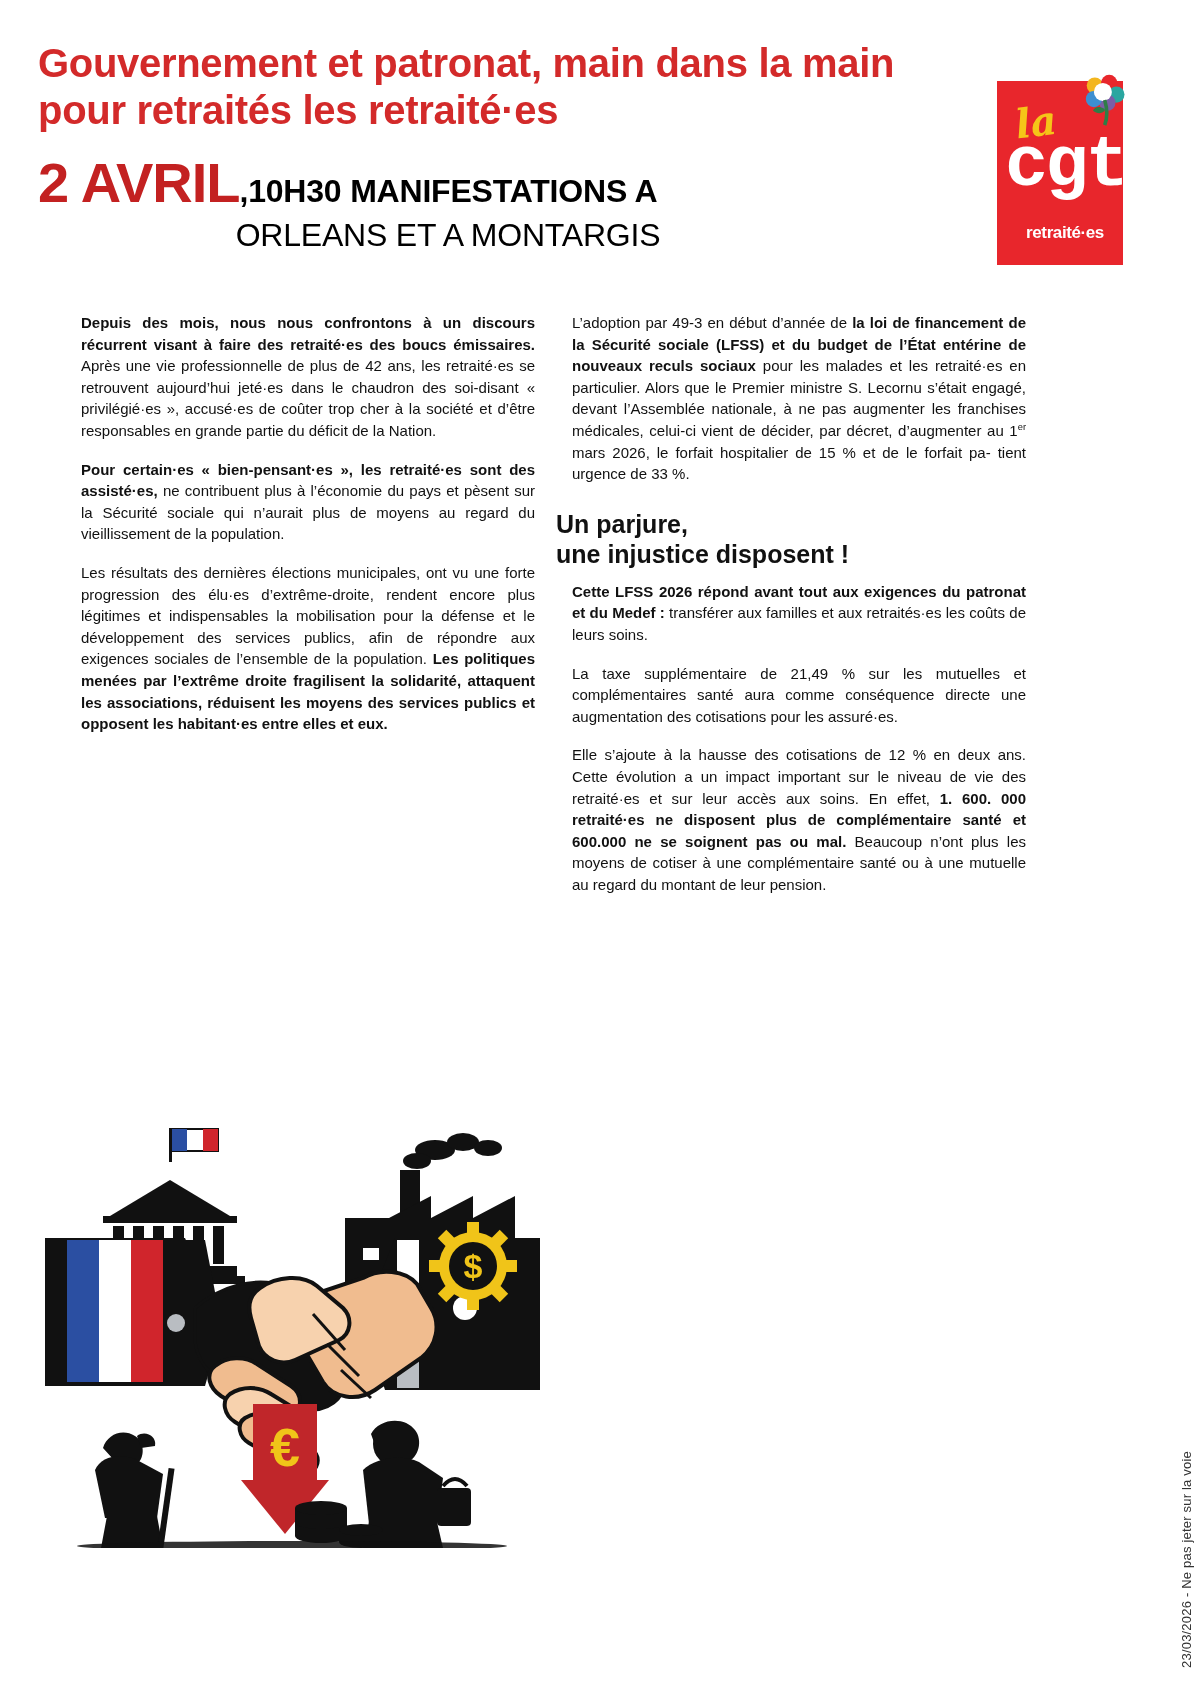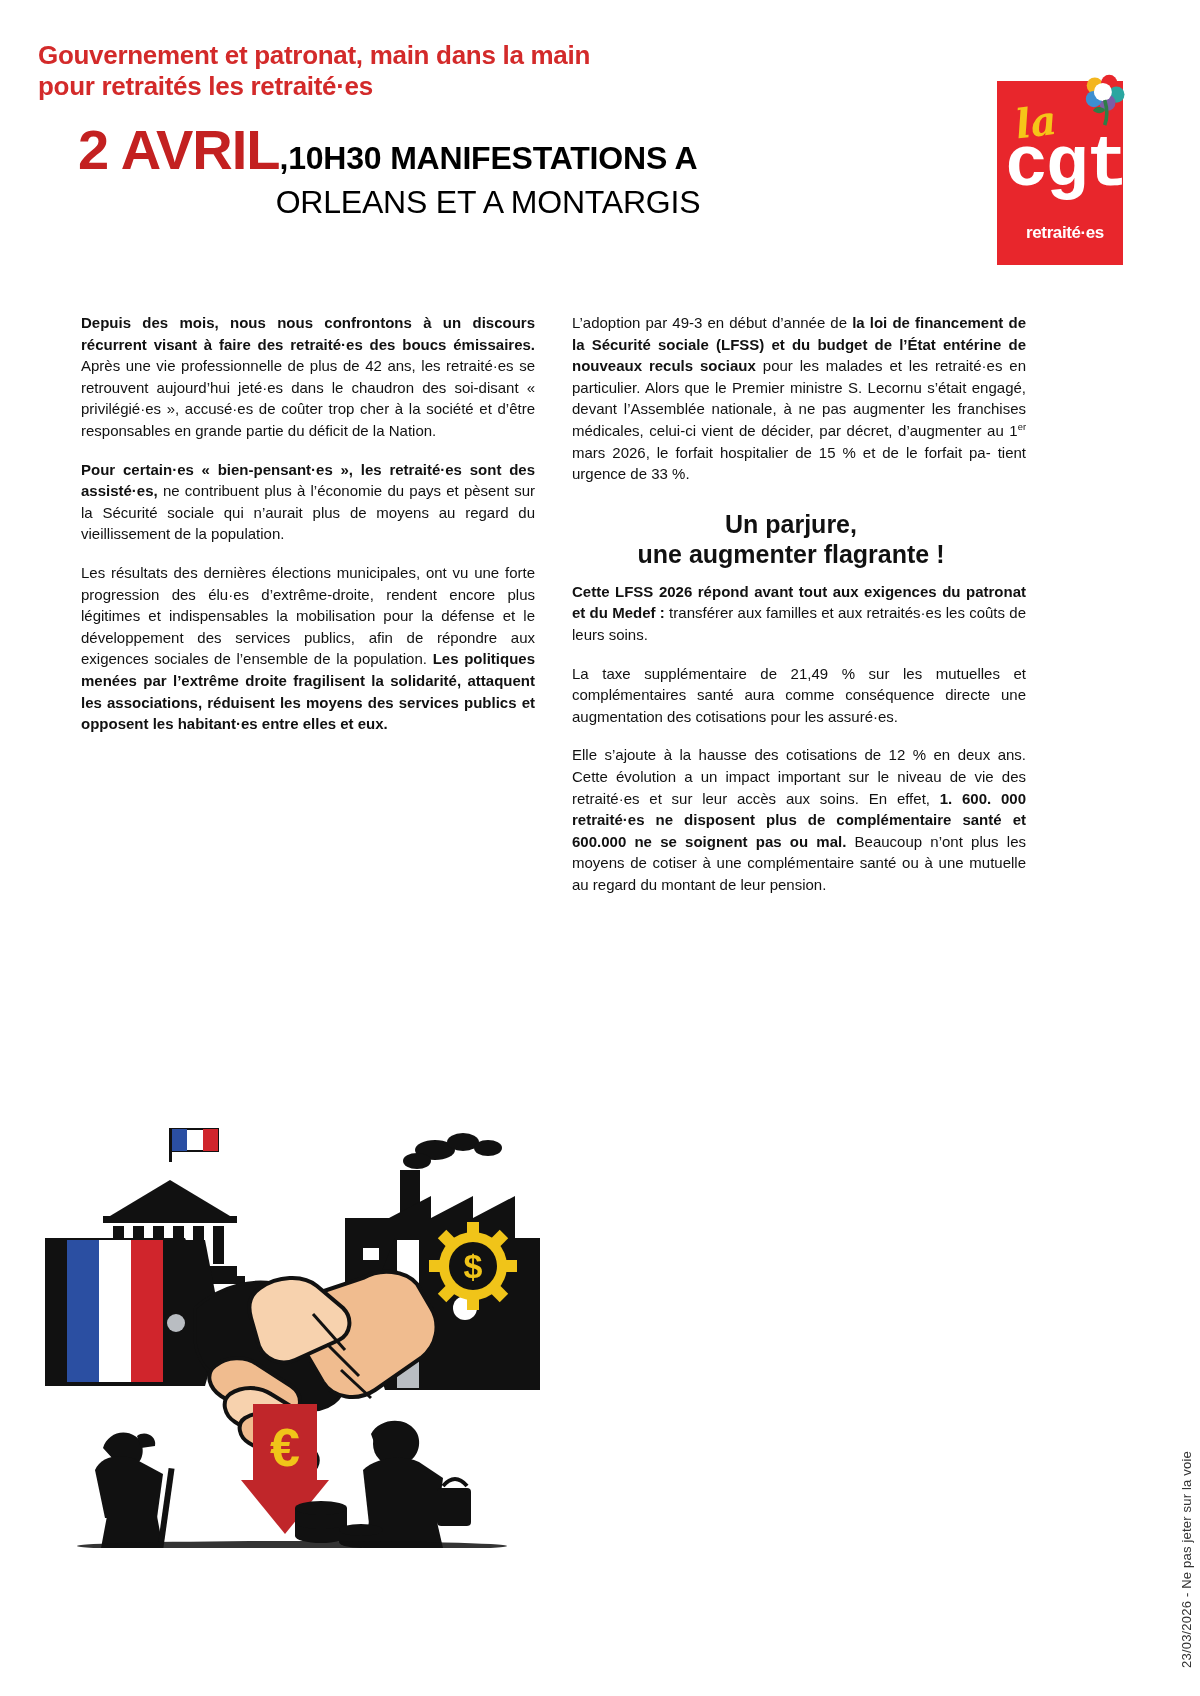--- a/index.html
+++ b/index.html
@@ -10,24 +10,24 @@
     color:#111;
     position:relative;
     overflow:hidden;
   }
   .page{position:relative;width:1200px;height:1696px;box-sizing:border-box;}
 
   
   .header{position:relative;padding:40px 0 0 38px;}
   .title-block{width:900px;}
   .title-line{
-    color:#d32a2a;font-weight:bold;font-size:26px;line-height:1.18;
+    color:#d32a2a;font-weight:bold;font-size:40px;line-height:1.18;
     letter-spacing:-0.3px;
   }
-  .date-row{margin-top:16px;display:block;margin-left:40px;}
+  .date-row{margin-top:16px;display:block;}
   .date-big{
     color:#c32121;font-weight:bold;font-size:56px;letter-spacing:-1px;
     vertical-align:baseline;
   }
   .date-rest{
     color:#000;font-weight:bold;font-size:32px;letter-spacing:-0.2px;
   }
   .date-second{
     display:block;text-align:center;width:820px;margin-top:2px;
     color:#000;font-weight:normal;font-size:32px;letter-spacing:-0.2px;
@@ -64,21 +64,21 @@
   p.body{
     margin:0 0 17px 16px;
     font-size:15px;line-height:1.44;
     text-align:justify;
     text-justify:inter-word;
     color:#111;
     hyphens:none;
   }
   p.body b{font-weight:bold;}
   h2.sect{
-    margin:24px 0 12px 0;font-size:25px;line-height:1.2;font-weight:bold;color:#111;text-align:center;
+    margin:24px 0 12px 0;font-size:25px;line-height:1.2;font-weight:bold;color:#111;
   }
   sup{font-size:0.62em;vertical-align:super;}
 
   
   .illus{
     position:absolute;left:45px;top:1118px;width:495px;height:430px;
   }
   .illus svg{display:block;width:495px;height:430px;}
 
   
@@ -131,21 +131,21 @@
       <p class="body"><b>Pour certain·es « bien-pensant·es », les retraité·es sont des assisté·es,</b><span> ne contribuent plus à l’économie du pays et pèsent sur la Sécurité sociale qui n’aurait plus de moyens au regard du vieillissement de la population.</span></p>
 
       <p class="body"><span>Les résultats des dernières élections municipales, ont vu une forte progression des élu·es d’extrême-droite, rendent encore plus légitimes et indispensables la mobilisation pour la défense et le développement des services publics, afin de répondre aux exigences sociales de l’ensemble de la population. </span><b>Les politiques menées par l’extrême droite fragilisent la solidarité, attaquent les associations, réduisent les moyens des services publics et opposent les habitant·es entre elles et eux.</b></p>
     </div>
 
     <div class="col col-right">
       <p class="body"><span>L’adoption par 49-3 en début d’année de </span><b>la loi de financement de la Sécurité sociale (LFSS) et du budget de l’État entérine de nouveaux reculs sociaux</b><span> pour les malades et les retraité·es en particulier. Alors que le Premier ministre S. Lecornu s’était engagé, devant l’Assemblée nationale, à ne pas augmenter les franchises médicales, celui-ci vient de décider, par décret, d’augmenter au 1</span><sup>er</sup><span> mars 2026, le forfait hospitalier de 15 % et de le forfait pa- tient urgence de 33 %.</span></p>
 
       <h2 class="sect">
         <span>Un parjure,</span><br>
-        <span>une augmenter flagrante !</span>
+        <span>une injustice disposent !</span>
       </h2>
 
 
       <p class="body"><b>Cette LFSS 2026 répond avant tout aux exigences du patronat et du Medef :</b><span> transférer aux familles et aux retraités·es les coûts de leurs soins.</span></p>
 
       <p class="body">La taxe supplémentaire de 21,49 % sur les mutuelles et complémentaires santé aura comme conséquence directe une augmentation des cotisations pour les assuré·es.</p>
 
       <p class="body"><span>Elle s’ajoute à la hausse des cotisations de 12 % en deux ans. Cette évolution a un impact important sur le niveau de vie des retraité·es et sur leur accès aux soins. En effet, </span><b>1. 600. 000 retraité·es ne disposent plus de complémentaire santé et 600.000 ne se soignent pas ou mal.</b><span> Beaucoup n’ont plus les moyens de cotiser à une complémentaire santé ou à une mutuelle au regard du montant de leur pension.</span></p>
     </div>
   </div>

